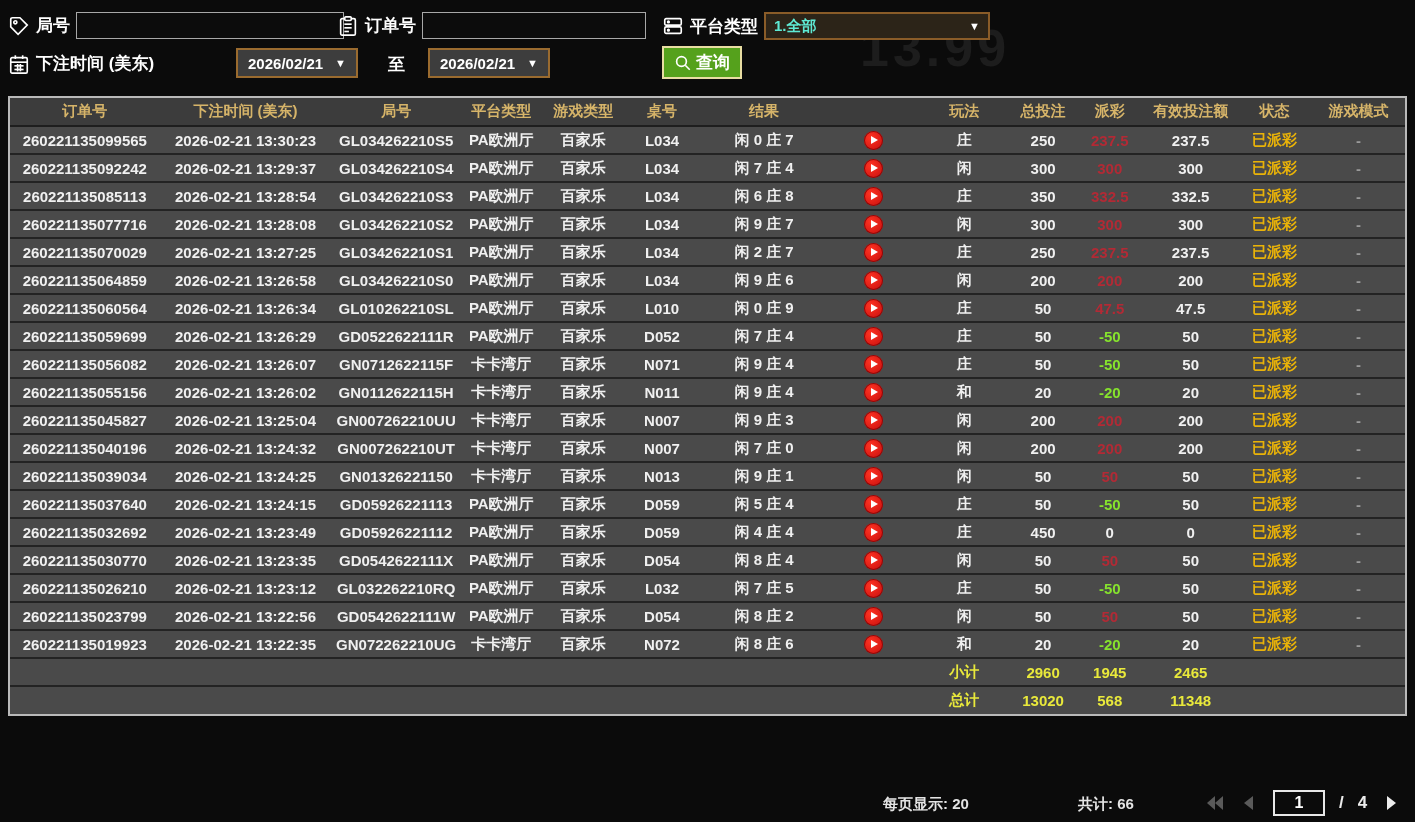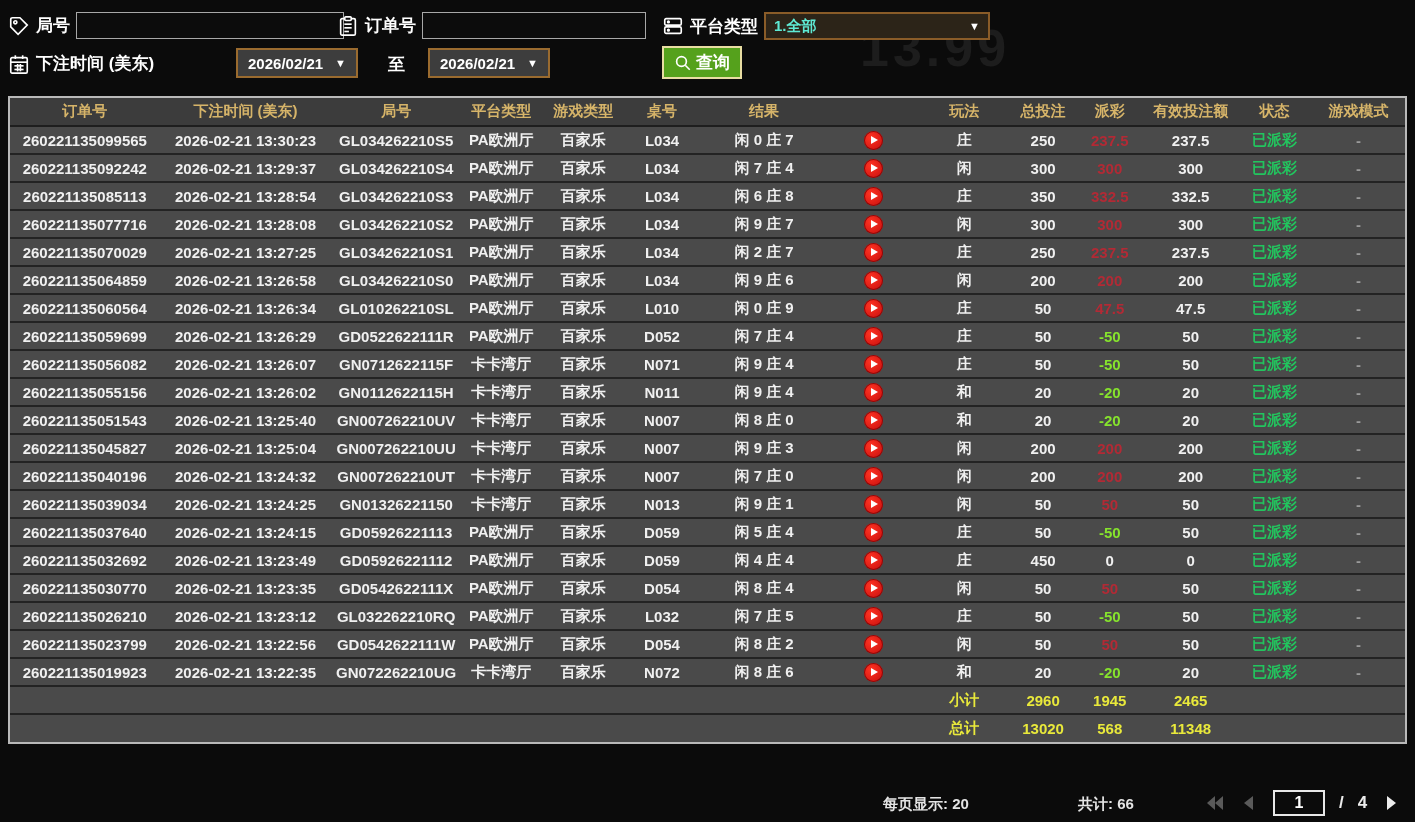--- a/index.html
+++ b/index.html
@@ -74,21 +74,21 @@
   }
   td {
     height:28px; text-align:center; font-size:15px; font-weight:bold;
     color:#f0f0f0; background:#4a4a4a; border-top:2px solid #232323;
     white-space:nowrap; overflow:hidden;
   }
   thead tr th { border-top:none; }
   td.pay-pos  { color:#b22a35; }
   td.pay-neg  { color:#86e32d; }
   td.pay-zero { color:#f0f0f0; }
-  td.status-cell { color:#22c55e; }
+  td.status-cell { color:#eab308; }
   td.mode-cell   { color:#9a9a9a; }
   tr.sum-row td { color:#e9e93b; }
   .play-btn {
     display:inline-block; width:19px; height:19px; border-radius:50%;
     background:radial-gradient(circle at 35% 35%, #ff3322, #c50d0d);
     position:relative; vertical-align:middle; cursor:pointer;
     box-shadow:0 0 0 1px #8c0a0a inset;
   }
   .play-btn::after {
     content:""; position:absolute; left:7px; top:5px;
@@ -388,36 +388,20 @@
           <td class="result-cell">闲 9 庄 4</td>
           <td class="play-cell"><span class="play-btn"></span></td>
           <td class="playtype-cell">和</td>
           <td class="bet-cell">20</td>
           <td class="payout-cell pay-neg">-20</td>
           <td class="valid-cell">20</td>
           <td class="status-cell">已派彩</td>
           <td class="mode-cell">-</td>
         </tr>
         <tr>
-          <td class="order-cell">260221135051543</td>
-          <td class="time-cell">2026-02-21 13:25:40</td>
-          <td class="round-cell">GN007262210UV</td>
-          <td class="platform-cell">卡卡湾厅</td>
-          <td class="gametype-cell">百家乐</td>
-          <td class="tableno-cell">N007</td>
-          <td class="result-cell">闲 8 庄 0</td>
-          <td class="play-cell"><span class="play-btn"></span></td>
-          <td class="playtype-cell">和</td>
-          <td class="bet-cell">20</td>
-          <td class="payout-cell pay-neg">-20</td>
-          <td class="valid-cell">20</td>
-          <td class="status-cell">已派彩</td>
-          <td class="mode-cell">-</td>
-        </tr>
-        <tr>
           <td class="order-cell">260221135045827</td>
           <td class="time-cell">2026-02-21 13:25:04</td>
           <td class="round-cell">GN007262210UU</td>
           <td class="platform-cell">卡卡湾厅</td>
           <td class="gametype-cell">百家乐</td>
           <td class="tableno-cell">N007</td>
           <td class="result-cell">闲 9 庄 3</td>
           <td class="play-cell"><span class="play-btn"></span></td>
           <td class="playtype-cell">闲</td>
           <td class="bet-cell">200</td>

